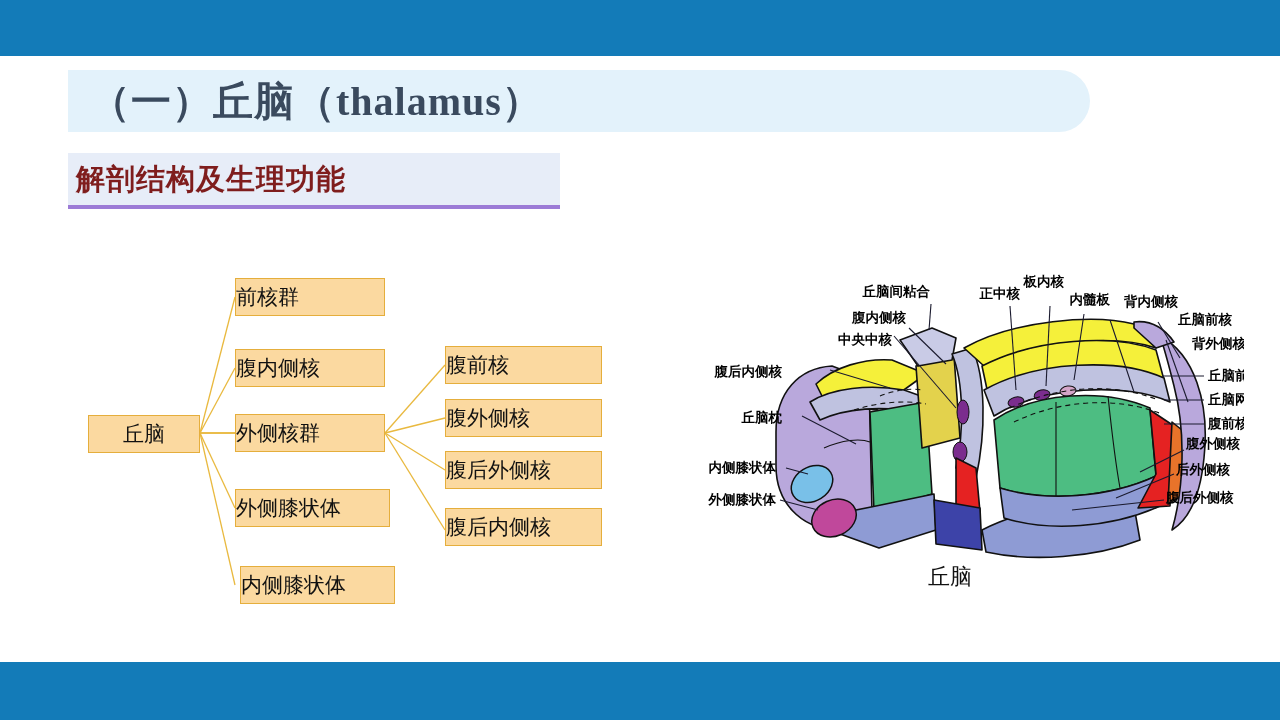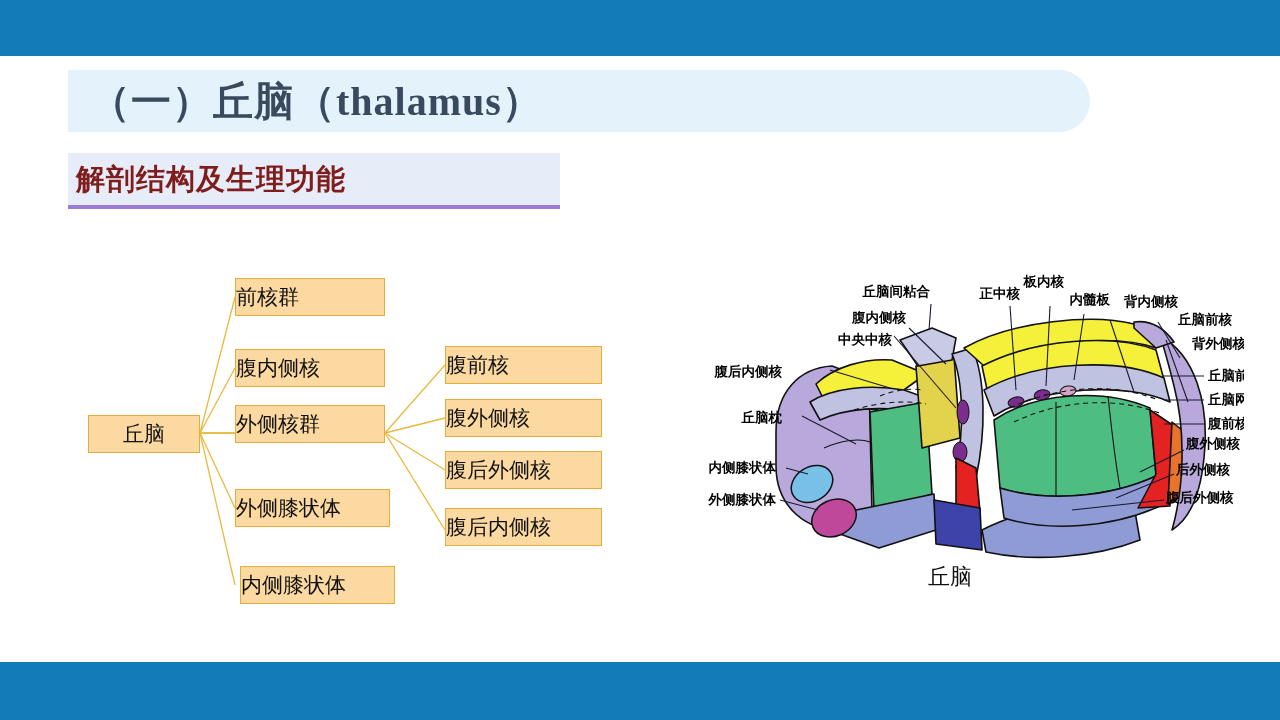--- a/index.html
+++ b/index.html
@@ -187,21 +187,21 @@
     <div class="node center-text" style="left:8px; top:160px; width:112px; height:38px;">
       <span>丘脑</span>
     </div>
 
     <div class="node" style="left:155px; top:23px; width:150px; height:38px;">
       <span>前核群</span>
     </div>
     <div class="node" style="left:155px; top:94px; width:150px; height:38px;">
       <span>腹内侧核</span>
     </div>
-    <div class="node" style="left:155px; top:150px; width:150px; height:38px;align-items:center;">
+    <div class="node" style="left:155px; top:159px; width:150px; height:38px;align-items:center;">
       <span>外侧核群</span>
     </div>
     <div class="node" style="left:155px; top:234px; width:155px; height:38px;">
       <span>外侧膝状体</span>
     </div>
     <div class="node" style="left:160px; top:311px; width:155px; height:38px;">
       <span>内侧膝状体</span>
     </div>
 
     <div class="node" style="left:365px; top:91px; width:157px; height:38px;">

